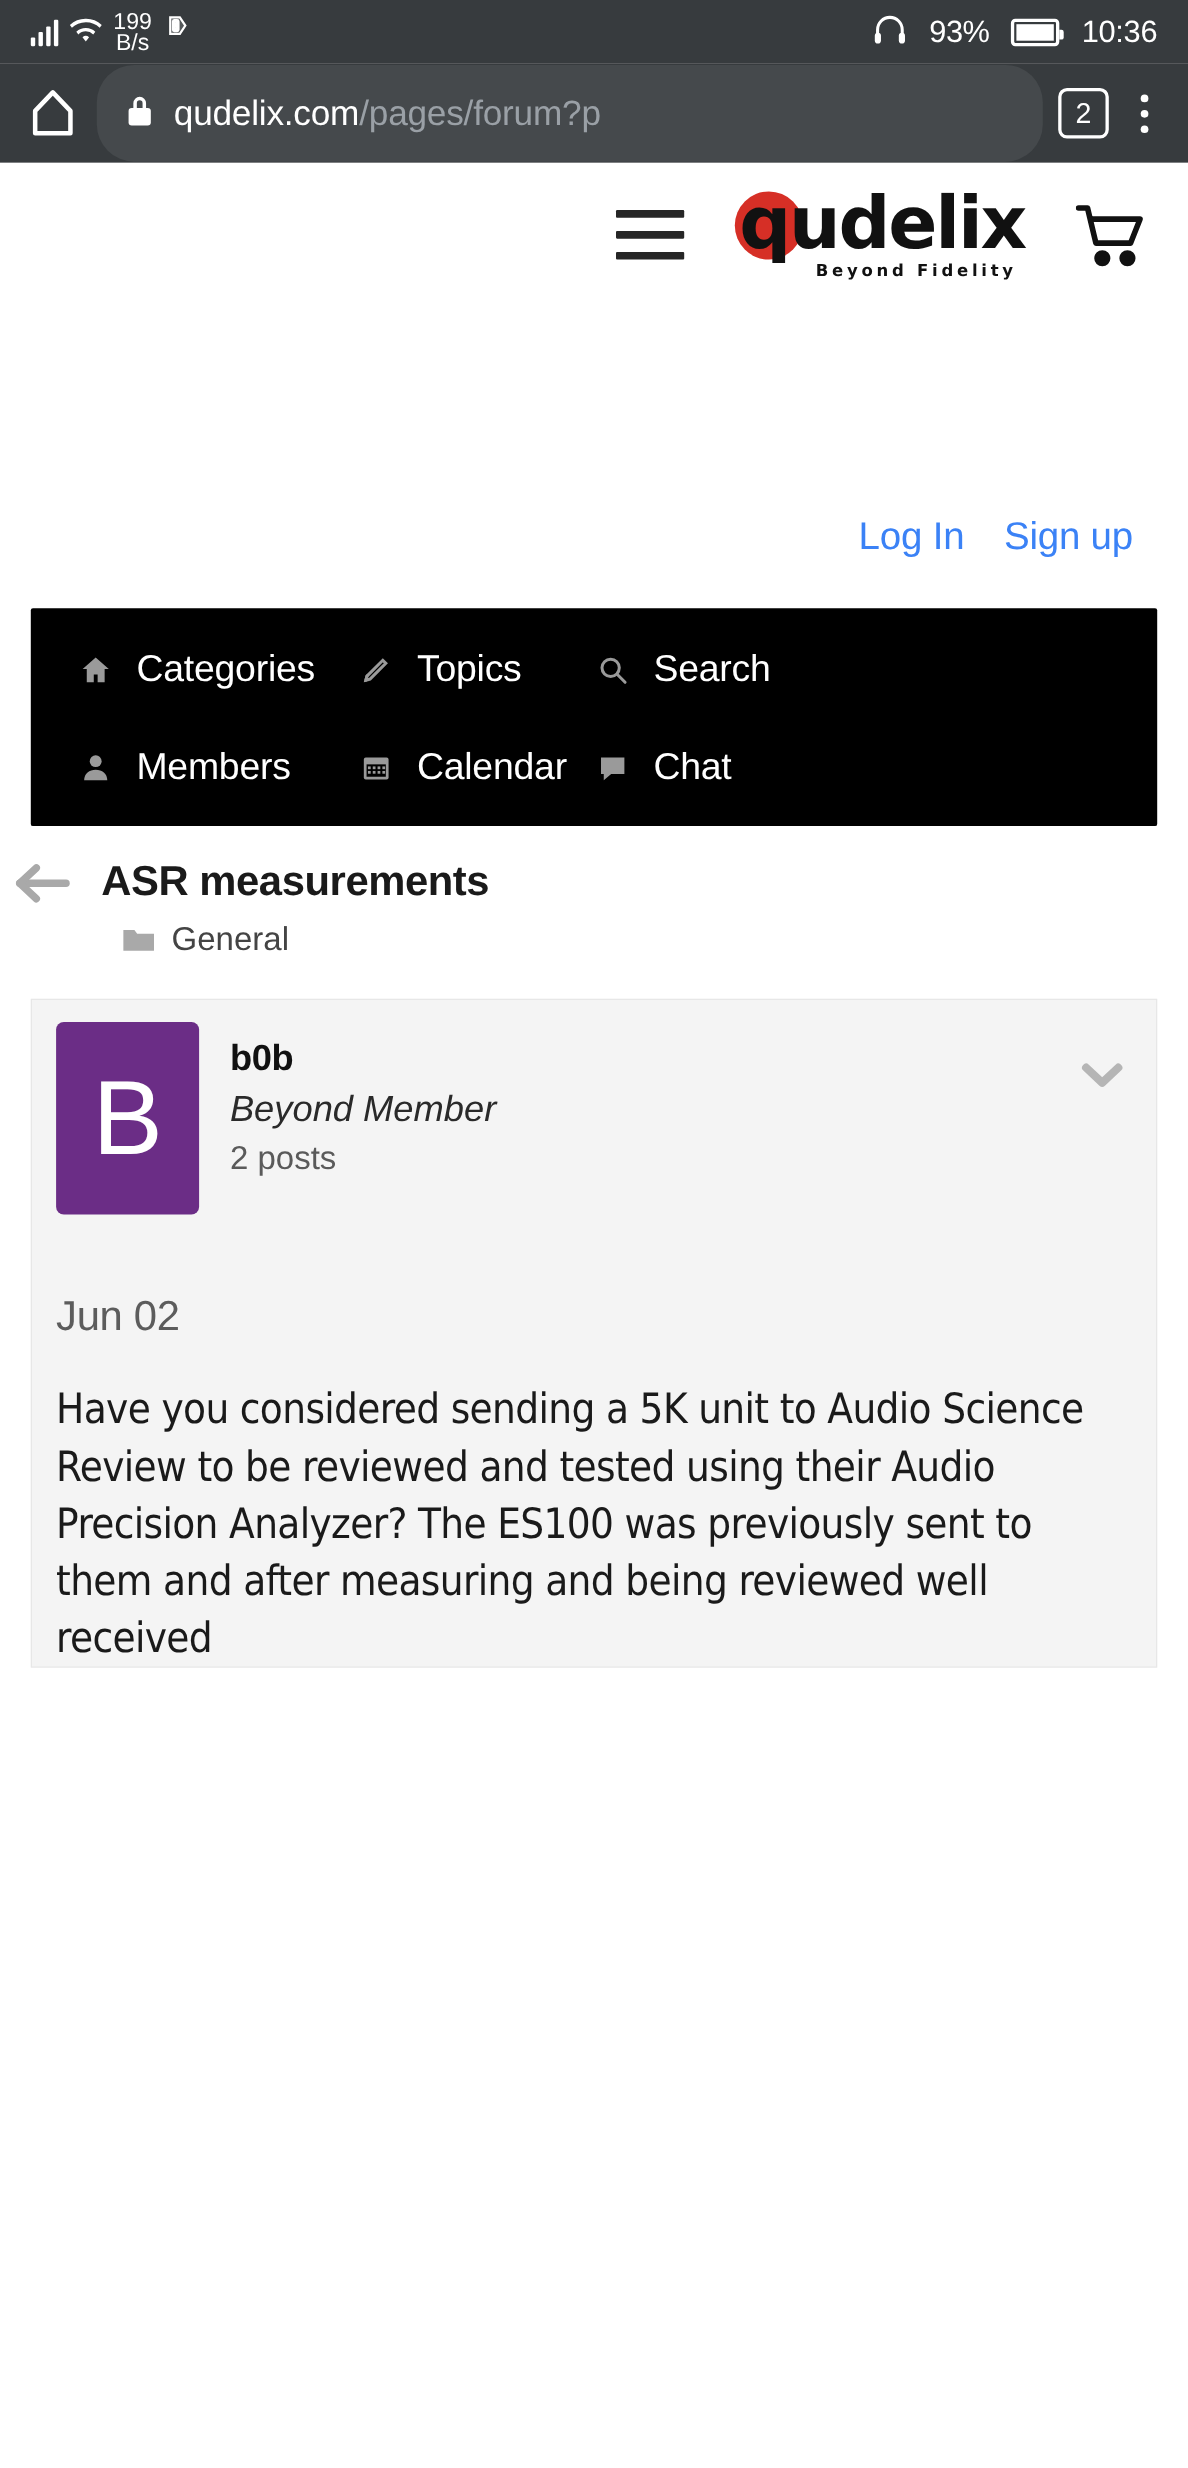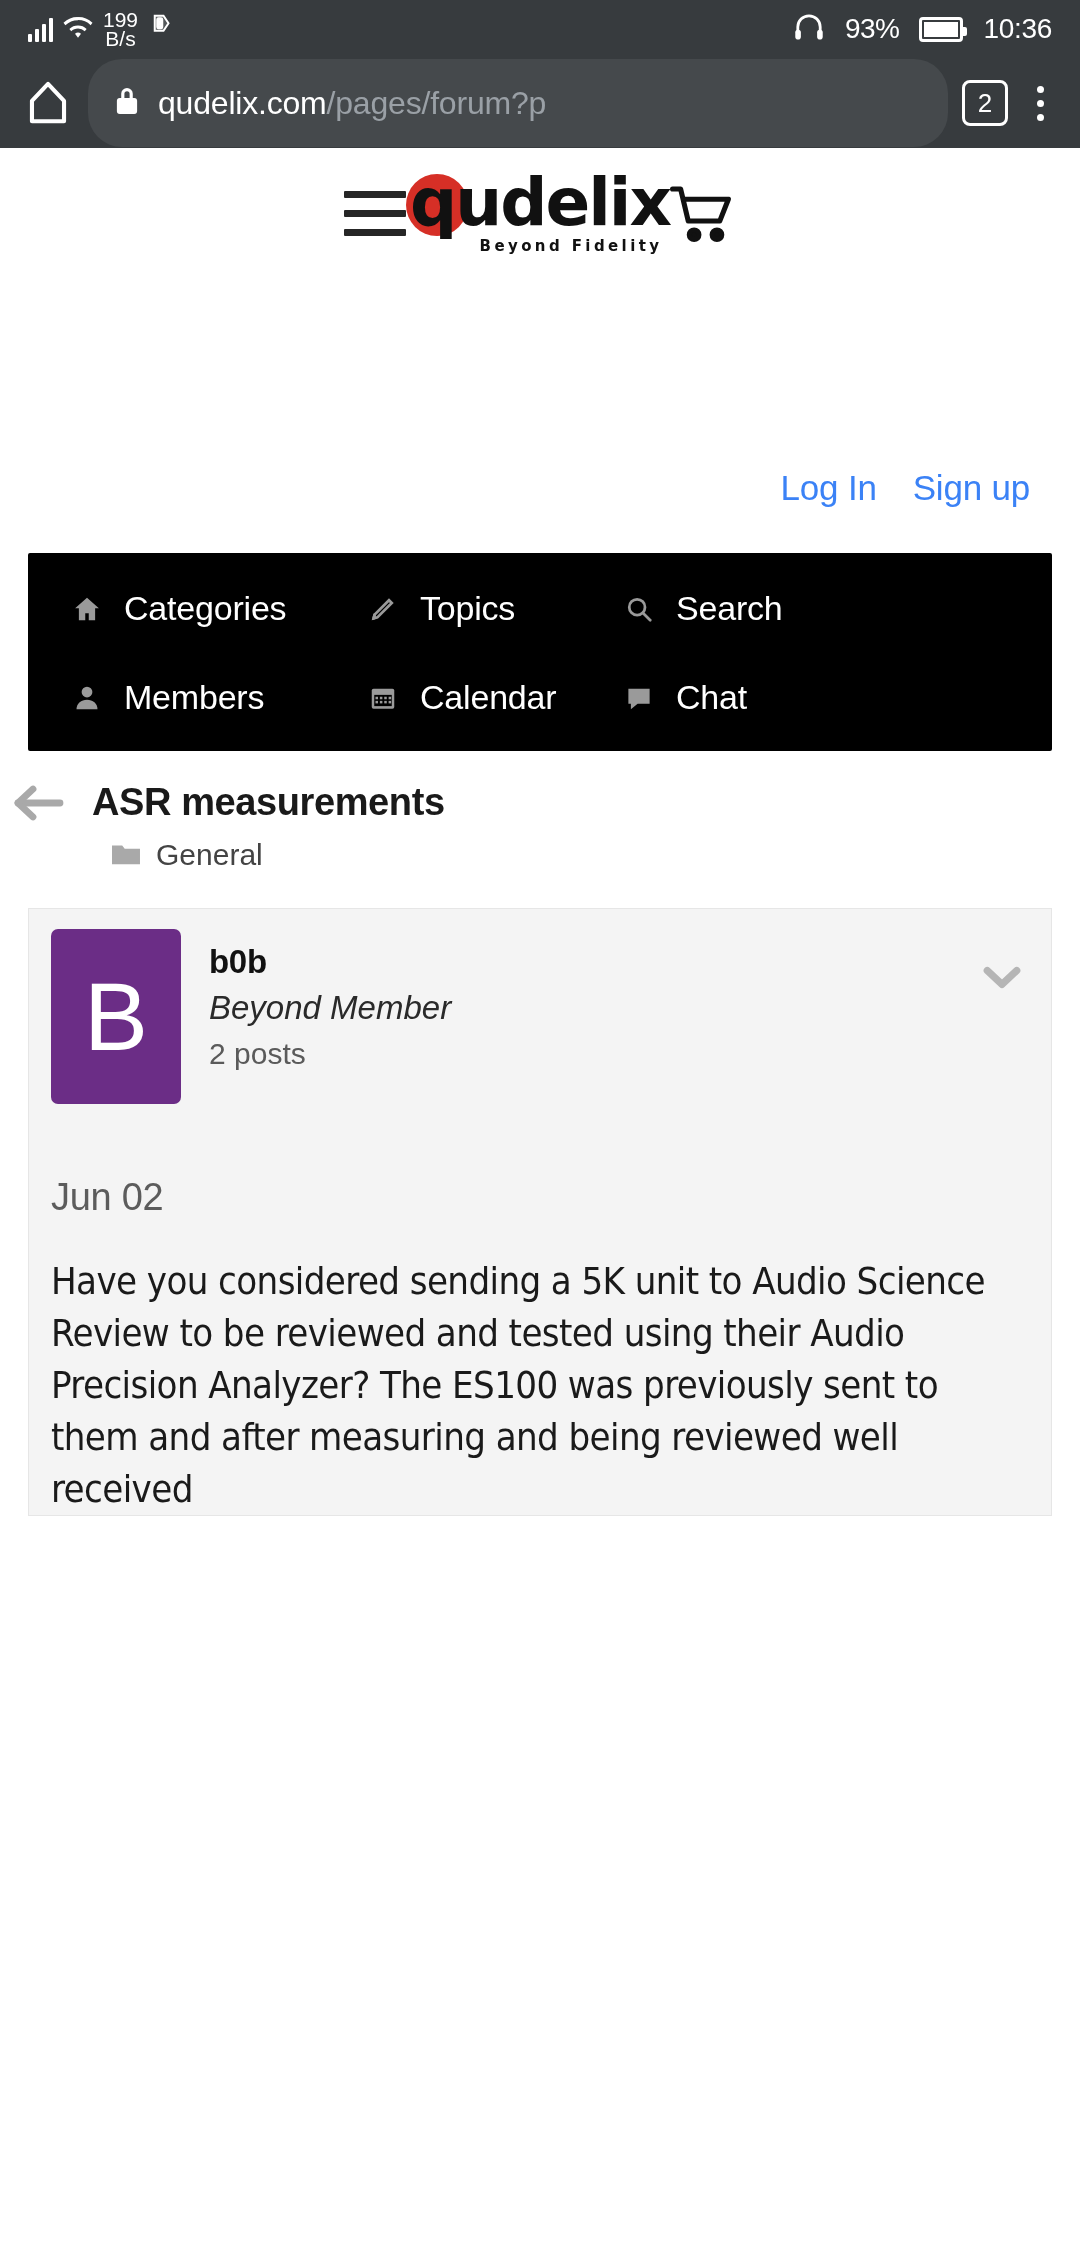--- a/index.html
+++ b/index.html
@@ -68,21 +68,21 @@
     color:#fff; font-size:26px; flex:0 0 auto;
   }
   .kebab { width:36px; display:flex; flex-direction:column; align-items:center; gap:7px; flex:0 0 auto; }
   .kebab i { width:7px; height:7px; background:#fff; border-radius:50%; display:block; }
 
   
   .page { background:#fff; height:2096px; position:relative; }
 
   .site-header {
     height:130px; display:flex; align-items:center;
-    padding:0 36px; justify-content:center;
+    padding:0 36px; justify-content:flex-end;gap:46px;
   }
   .hamburger { width:62px; display:flex; flex-direction:column; gap:12px; }
   .hamburger i { display:block; height:7px; background:#262626; border-radius:1px; }
   .logo-wrap { display:flex; flex-direction:column; align-items:center; }
   .logo-main { position:relative; display:flex; align-items:center; height:62px; }
   .logo-dot {
     position:absolute; left:0; top:2px;
     width:62px; height:62px; border-radius:50%; background:#d62f26;
   }
   .logo-text {
@@ -103,21 +103,21 @@
     display:flex; justify-content:flex-end; align-items:center;
     gap:36px; padding:0 50px; height:70px; margin-top:175px;
   }
   .auth-link { font-size:35px; color:#3b82f6; letter-spacing:-0.2px; }
 
   
   .forum-nav {
     background:#000; margin:30px 28px 0 28px;
     padding:36px 0 34px 0; border-radius:2px;
   }
-  .nav-row { display:flex; align-items:center;gap:41px; }
+  .nav-row { display:flex; align-items:center; }
   .nav-row + .nav-row { margin-top:50px; }
   .nav-item { display:flex; align-items:center; gap:20px; color:#fff; }
   .nav-item .ni-icon { width:34px; height:34px; display:flex; align-items:center; justify-content:center; }
   .nav-item .ni-label { font-size:34px; color:#fff; letter-spacing:-0.2px; }
   .nav-row .nav-item:nth-child(1){ margin-left:42px; width:255px; }
   .nav-row .nav-item:nth-child(2){ width:215px; }
   .nav-row .nav-item:nth-child(3){ }
 
   
   .crumb-block { padding:30px 28px 0 12px; }

